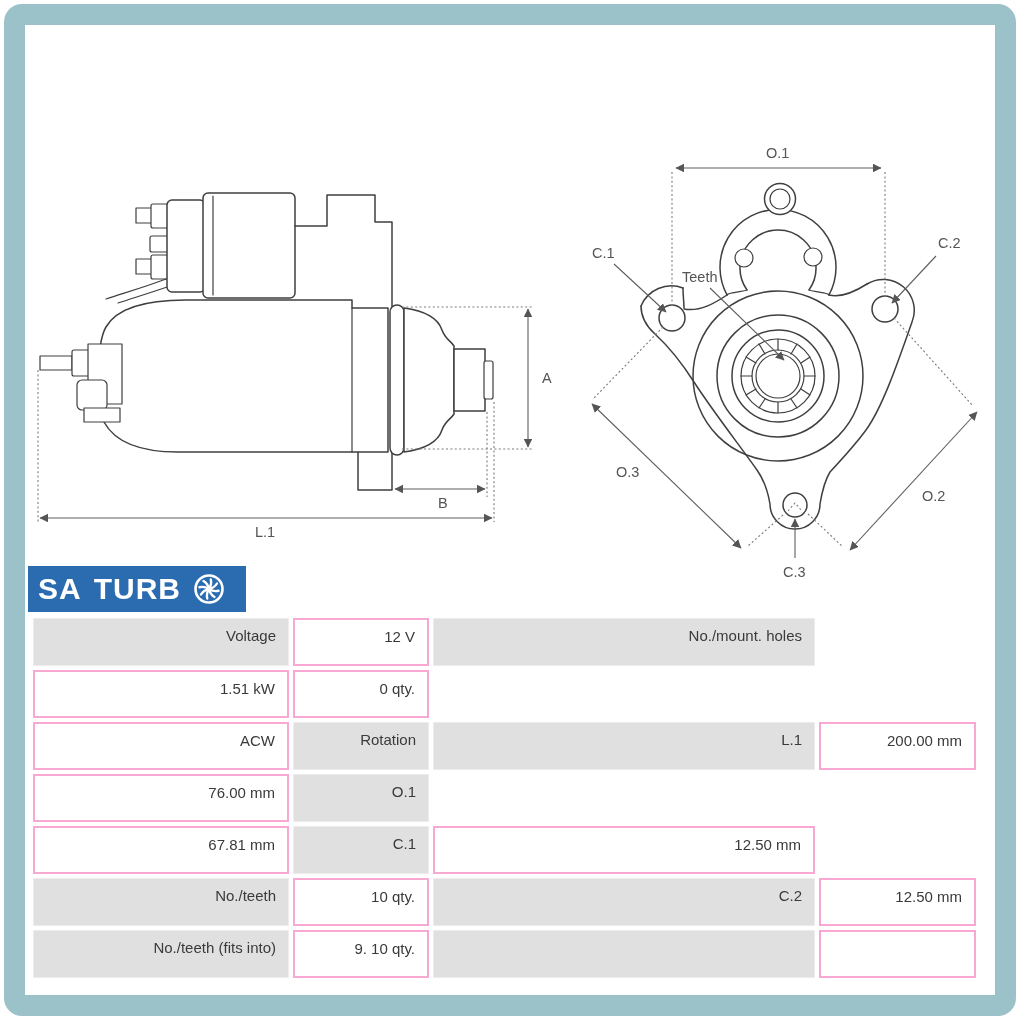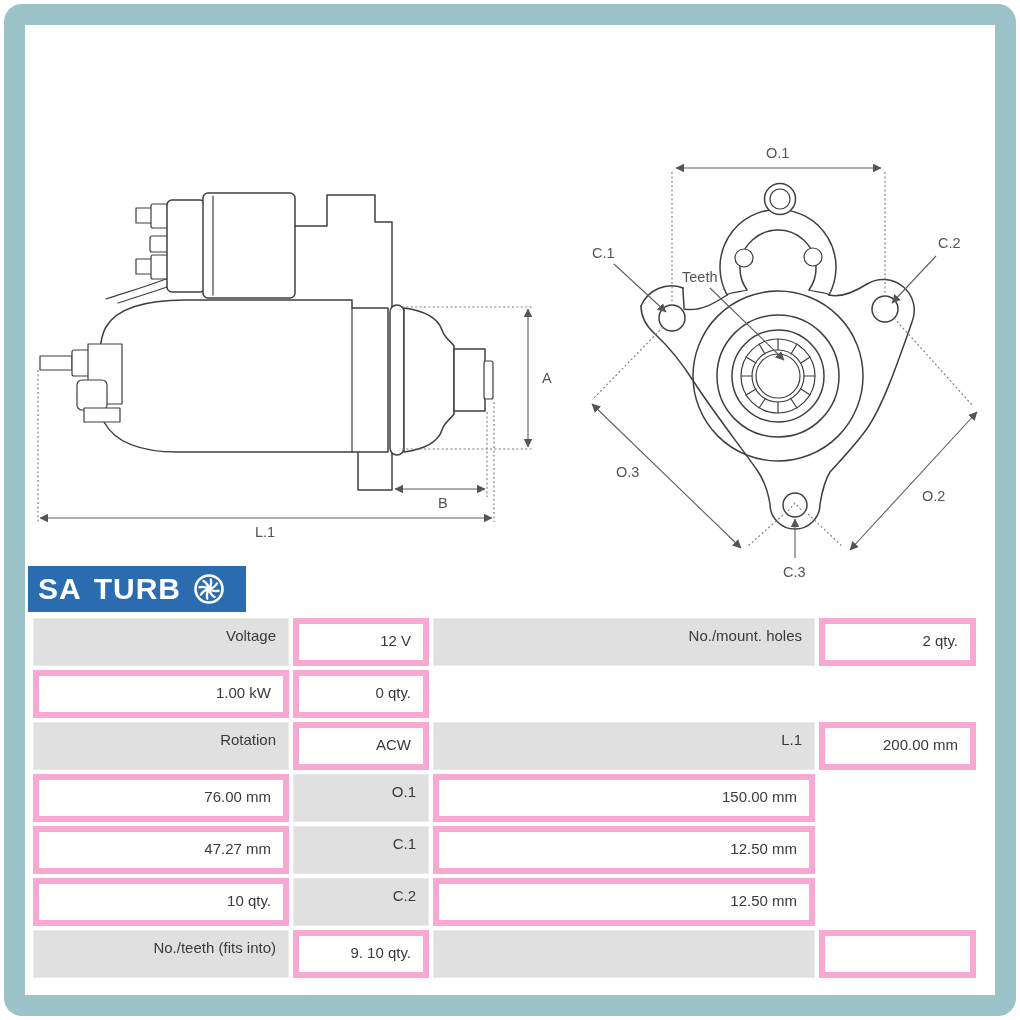--- a/index.html
+++ b/index.html
@@ -31,21 +31,21 @@
   .spec-table {
     position:absolute; left:33px; top:618px; width:951px; z-index:2;
     display:flex; flex-direction:column; gap:4px;
   }
   .spec-row { display:grid; grid-template-columns:256px 136px 382px 157px; gap:4px; height:48px; }
   .cell {
     font-size:15px; color:#3a3a3a; line-height:34px; text-align:right;
     padding-right:12px; white-space:nowrap; overflow:hidden;
   }
   .cell.lbl { background:#e0e0e0; border:1px solid #ececec; }
-  .cell.val { background:#ffffff; border:6px solid #f9a8d4; }
+  .cell.val { background:#ffffff; border:2px solid #f9a8d4; }
 </style>
 </head>
 <body>
 
 <div id="canvas">
   <div class="frame"></div>
 
   <svg id="drawing-svg" width="1020" height="600" viewBox="0 0 1020 600">
     <defs>
       <marker id="ah" markerWidth="9" markerHeight="9" refX="7.5" refY="4" orient="auto-start-reverse">
@@ -192,43 +192,42 @@
       </g>
       <circle cx="16" cy="16" r="3" fill="#fff"></circle>
     </svg>
   </div>
 
   <div class="spec-table">
     <div class="spec-row">
       <div class="cell lbl">Voltage</div>
       <div class="cell val">12 V</div>
       <div class="cell lbl">No./mount. holes</div>
-      <div class="cell val">2 qty.</div>
-    </div>
-    <div class="spec-row">
-      <div class="cell val">1.00 kW</div>
+    </div>
+    <div class="spec-row">
+      <div class="cell val">1.51 kW</div>
       <div class="cell val">0 qty.</div>
     </div>
     <div class="spec-row">
+      <div class="cell val">ACW</div>
       <div class="cell lbl">Rotation</div>
-      <div class="cell val">ACW</div>
       <div class="cell lbl">L.1</div>
       <div class="cell val">200.00 mm</div>
     </div>
     <div class="spec-row">
       <div class="cell val">76.00 mm</div>
       <div class="cell lbl">O.1</div>
-      <div class="cell val">150.00 mm</div>
-    </div>
-    <div class="spec-row">
-      <div class="cell val">47.27 mm</div>
+    </div>
+    <div class="spec-row">
+      <div class="cell val">67.81 mm</div>
       <div class="cell lbl">C.1</div>
       <div class="cell val">12.50 mm</div>
     </div>
     <div class="spec-row">
+      <div class="cell lbl">No./teeth</div>
       <div class="cell val">10 qty.</div>
       <div class="cell lbl">C.2</div>
       <div class="cell val">12.50 mm</div>
     </div>
     <div class="spec-row">
       <div class="cell lbl">No./teeth (fits into)</div>
       <div class="cell val">9. 10 qty.</div>
       <div class="cell lbl"></div>
       <div class="cell val"></div>
     </div>

